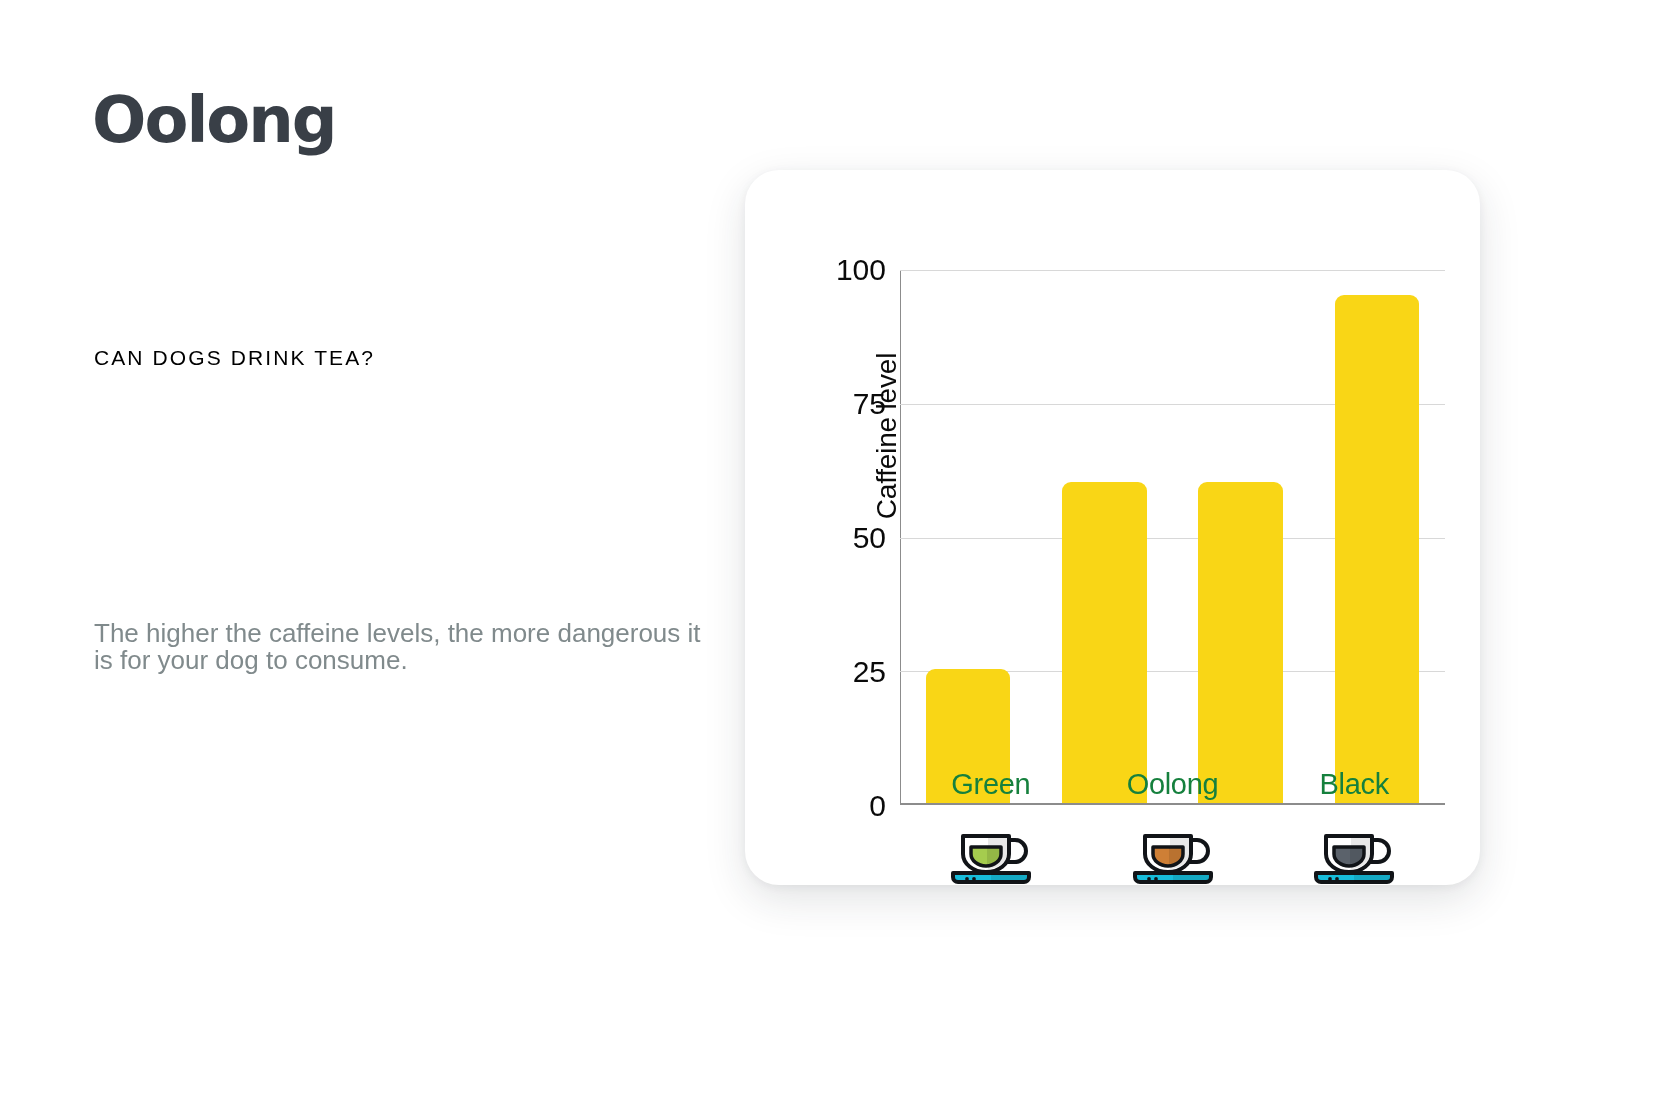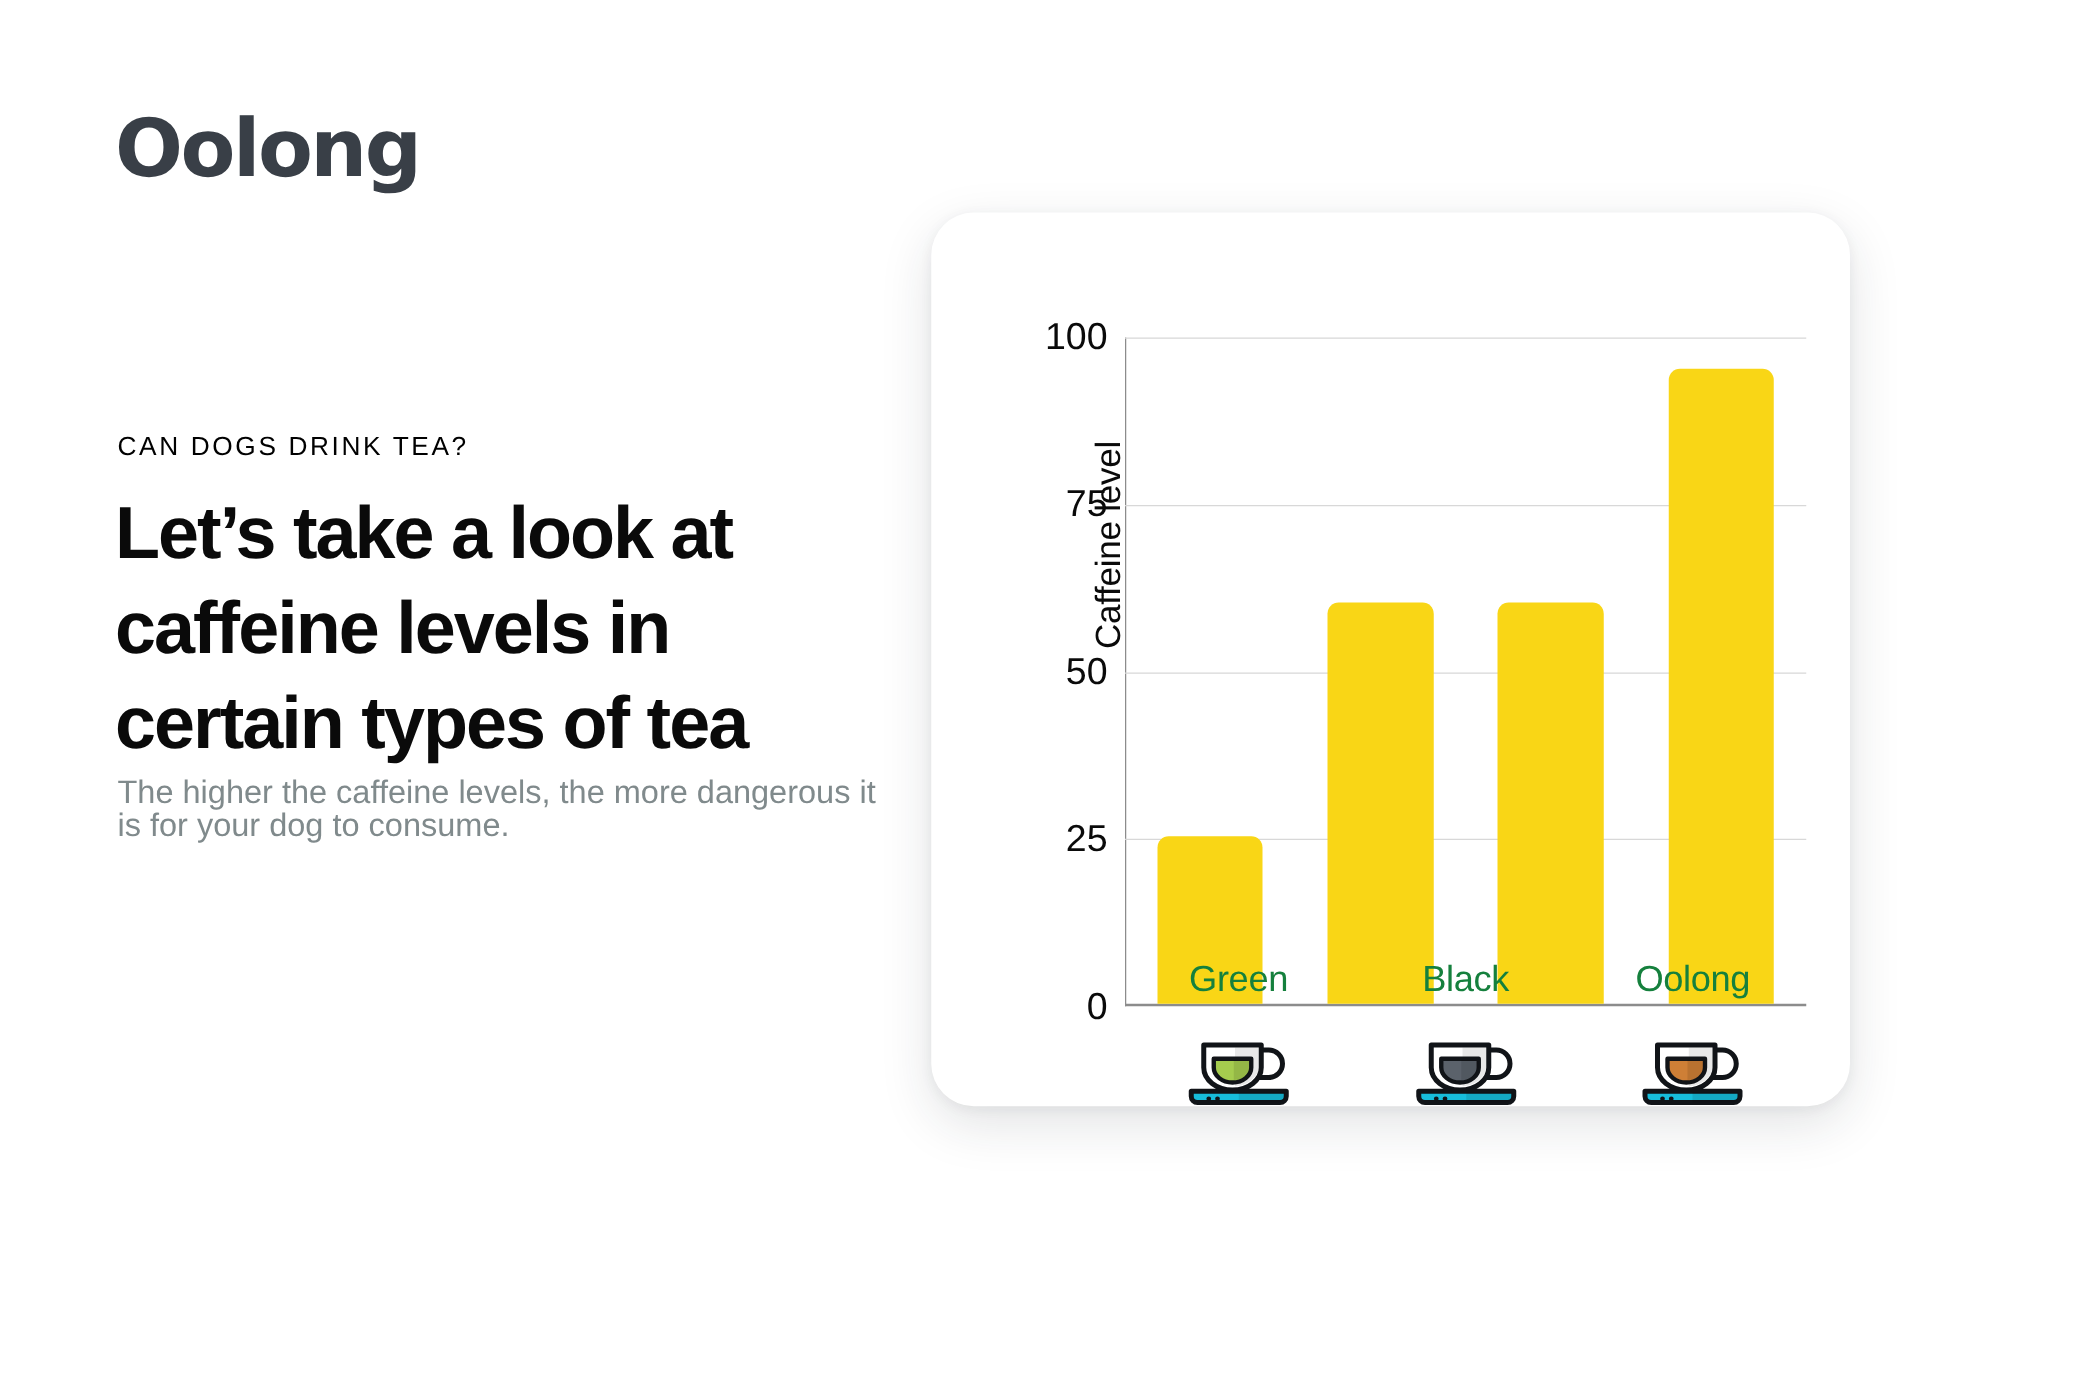--- a/index.html
+++ b/index.html
@@ -99,21 +99,20 @@
 </style>
 </head>
 <body>
 
 <div class="page">
 
   <div class="logo">Oolong</div>
 
   <div class="eyebrow">Can dogs drink tea?</div>
 
-  <h1 class="headline">Let’s take a look at caffeine levels in certain types of tea</h1>
 
   <p class="subtext">The higher the caffeine levels, the more dangerous it is for your dog to consume.</p>
 
   <div class="card">
     <div class="chart-wrap">
 
       <div class="ylabel">Caffeine level</div>
 
       <div class="plot">
         <div class="axis-y"></div>
@@ -168,54 +167,54 @@
       <path d="M42 27 h14 v6 a14 11 0 0 1 -14 10 z" fill="#000" opacity="0.10"></path>
 
       <path d="M8 52 h76 v4 a5 5 0 0 1 -5 5 h-66 a5 5 0 0 1 -5 -5 z" fill="#17BDDB" stroke="#111418" stroke-width="4" stroke-linejoin="round"></path>
       <path d="M46 53 h37 v3 a5 5 0 0 1 -5 5 h-32 z" fill="#000" opacity="0.10"></path>
       <circle cx="22" cy="58" r="1.9" fill="#111418"></circle>
       <circle cx="29" cy="58" r="1.9" fill="#111418"></circle>
     </g>
   </svg></div>
           </div>
           <div class="cat">
-            <div class="cat-label">Black</div>
+            <div class="cat-label">Oolong</div>
             <div class="cat-icon">
   <svg viewBox="0 0 92 66" width="92" height="66" xmlns="http://www.w3.org/2000/svg">
     <g>
 
       <path d="M62 19 h8 a11 11 0 0 1 0 22 h-8" fill="#fff" stroke="#111418" stroke-width="4" stroke-linejoin="round" stroke-linecap="round"></path>
 
       <path d="M18 15 h46 v18 a23 18 0 0 1 -46 0 z" fill="#ffffff" stroke="#111418" stroke-width="4" stroke-linejoin="round"></path>
 
       <path d="M43 17 h19 v16 a21 16 0 0 1 -19 15 z" fill="#000" opacity="0.09"></path>
 
-      <path d="M26 26 h30 v7 a15 12 0 0 1 -30 0 z" fill="#5B626B" stroke="#111418" stroke-width="3.5" stroke-linejoin="round"></path>
+      <path d="M26 26 h30 v7 a15 12 0 0 1 -30 0 z" fill="#CE7F36" stroke="#111418" stroke-width="3.5" stroke-linejoin="round"></path>
       <path d="M42 27 h14 v6 a14 11 0 0 1 -14 10 z" fill="#000" opacity="0.10"></path>
 
       <path d="M8 52 h76 v4 a5 5 0 0 1 -5 5 h-66 a5 5 0 0 1 -5 -5 z" fill="#17BDDB" stroke="#111418" stroke-width="4" stroke-linejoin="round"></path>
       <path d="M46 53 h37 v3 a5 5 0 0 1 -5 5 h-32 z" fill="#000" opacity="0.10"></path>
       <circle cx="22" cy="58" r="1.9" fill="#111418"></circle>
       <circle cx="29" cy="58" r="1.9" fill="#111418"></circle>
     </g>
   </svg></div>
           </div>
           <div class="cat">
-            <div class="cat-label">Oolong</div>
+            <div class="cat-label">Black</div>
             <div class="cat-icon">
   <svg viewBox="0 0 92 66" width="92" height="66" xmlns="http://www.w3.org/2000/svg">
     <g>
 
       <path d="M62 19 h8 a11 11 0 0 1 0 22 h-8" fill="#fff" stroke="#111418" stroke-width="4" stroke-linejoin="round" stroke-linecap="round"></path>
 
       <path d="M18 15 h46 v18 a23 18 0 0 1 -46 0 z" fill="#ffffff" stroke="#111418" stroke-width="4" stroke-linejoin="round"></path>
 
       <path d="M43 17 h19 v16 a21 16 0 0 1 -19 15 z" fill="#000" opacity="0.09"></path>
 
-      <path d="M26 26 h30 v7 a15 12 0 0 1 -30 0 z" fill="#CE7F36" stroke="#111418" stroke-width="3.5" stroke-linejoin="round"></path>
+      <path d="M26 26 h30 v7 a15 12 0 0 1 -30 0 z" fill="#5B626B" stroke="#111418" stroke-width="3.5" stroke-linejoin="round"></path>
       <path d="M42 27 h14 v6 a14 11 0 0 1 -14 10 z" fill="#000" opacity="0.10"></path>
 
       <path d="M8 52 h76 v4 a5 5 0 0 1 -5 5 h-66 a5 5 0 0 1 -5 -5 z" fill="#17BDDB" stroke="#111418" stroke-width="4" stroke-linejoin="round"></path>
       <path d="M46 53 h37 v3 a5 5 0 0 1 -5 5 h-32 z" fill="#000" opacity="0.10"></path>
       <circle cx="22" cy="58" r="1.9" fill="#111418"></circle>
       <circle cx="29" cy="58" r="1.9" fill="#111418"></circle>
     </g>
   </svg></div>
           </div>
         </div>

